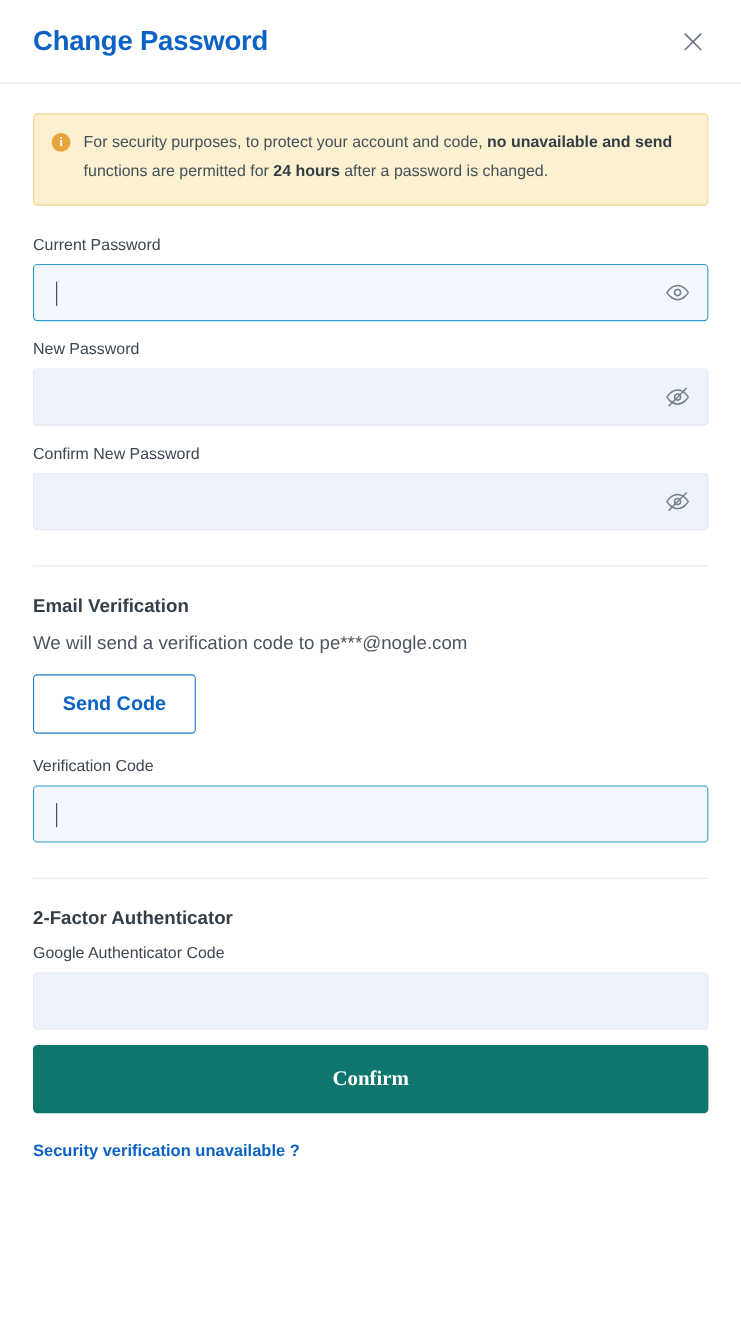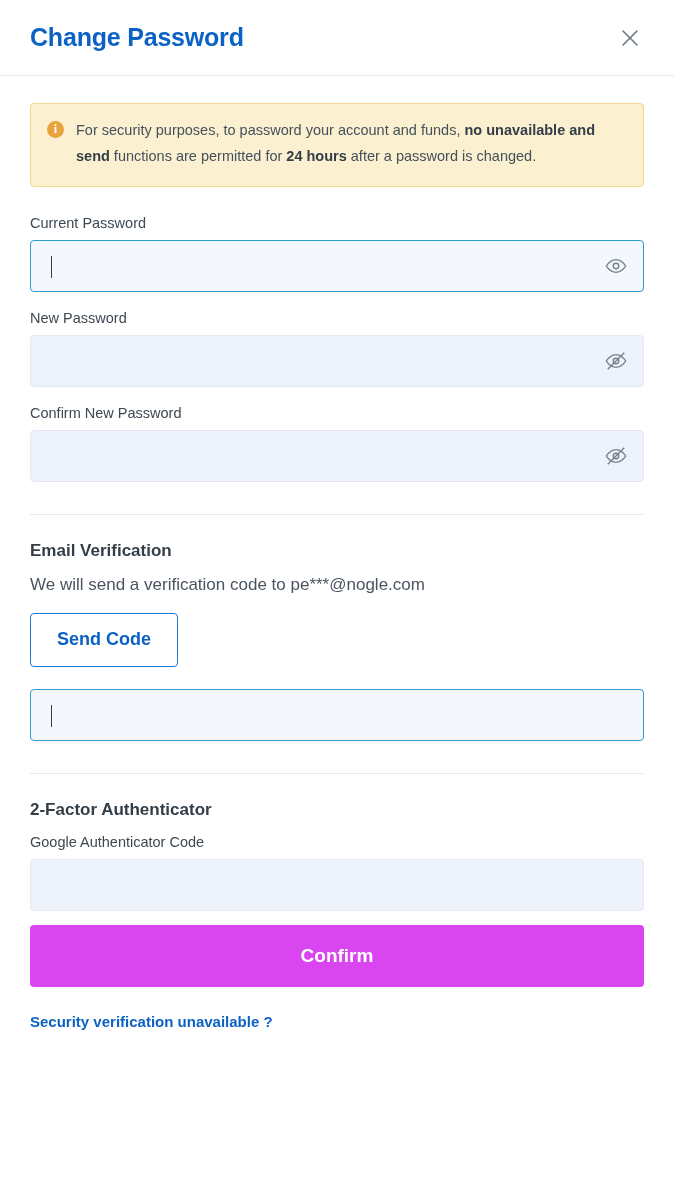--- a/index.html
+++ b/index.html
@@ -179,27 +179,27 @@
     color: #3d4852;
     margin-bottom: 9px;
     display: block;
   }
 
   .confirm-btn {
     width: 100%;
     height: 62px;
     border: none;
     border-radius: 4px;
-    background: #d946ef;
+    background: #0f766e;
     color: #ffffff;
     font-size: 19px;
     font-weight: bold;
     cursor: pointer;
     margin-top: 14px;
-    font-family: Liberation Sans, sans-serif;
+    font-family: Liberation Serif, serif;
   }
 
   .footer-link {
     text-align: left;
     margin-top: 26px;
     font-size: 15px;
     color: #0b62c4;
     font-weight: bold;
     cursor: pointer;
   }
@@ -218,21 +218,21 @@
       </svg>
     </div>
   </div>
 
   <div class="body">
 
     
     <div class="notice">
       <div class="notice-icon">i</div>
       <div class="notice-text">
-        <span>For security purposes, to password your account and funds, </span><b>no unavailable and send</b><span> functions are permitted for </span><b>24 hours</b><span> after a password is changed.</span>
+        <span>For security purposes, to protect your account and code, </span><b>no unavailable and send</b><span> functions are permitted for </span><b>24 hours</b><span> after a password is changed.</span>
       </div>
     </div>
 
     
     <div class="field">
       <label class="field-label">Current Password</label>
       <div class="input-wrap focused">
         <div class="caret"></div>
         <input type="password" placeholder="" style="">
         <span class="eye">
@@ -275,20 +275,21 @@
     </div>
 
     <div class="divider"></div>
 
     
     <div>
       <div class="section-title">Email Verification</div>
       <div class="section-desc">We will send a verification code to pe***@nogle.com</div>
       <button class="send-code-btn">Send Code</button>
 
+      <label class="sub-label">Verification Code</label>
       <div class="input-wrap focused" style="padding-right:18px">
         <div class="caret"></div>
         <input type="text" placeholder="" style="">
       </div>
     </div>
 
     <div class="divider"></div>
 
     
     <div>

